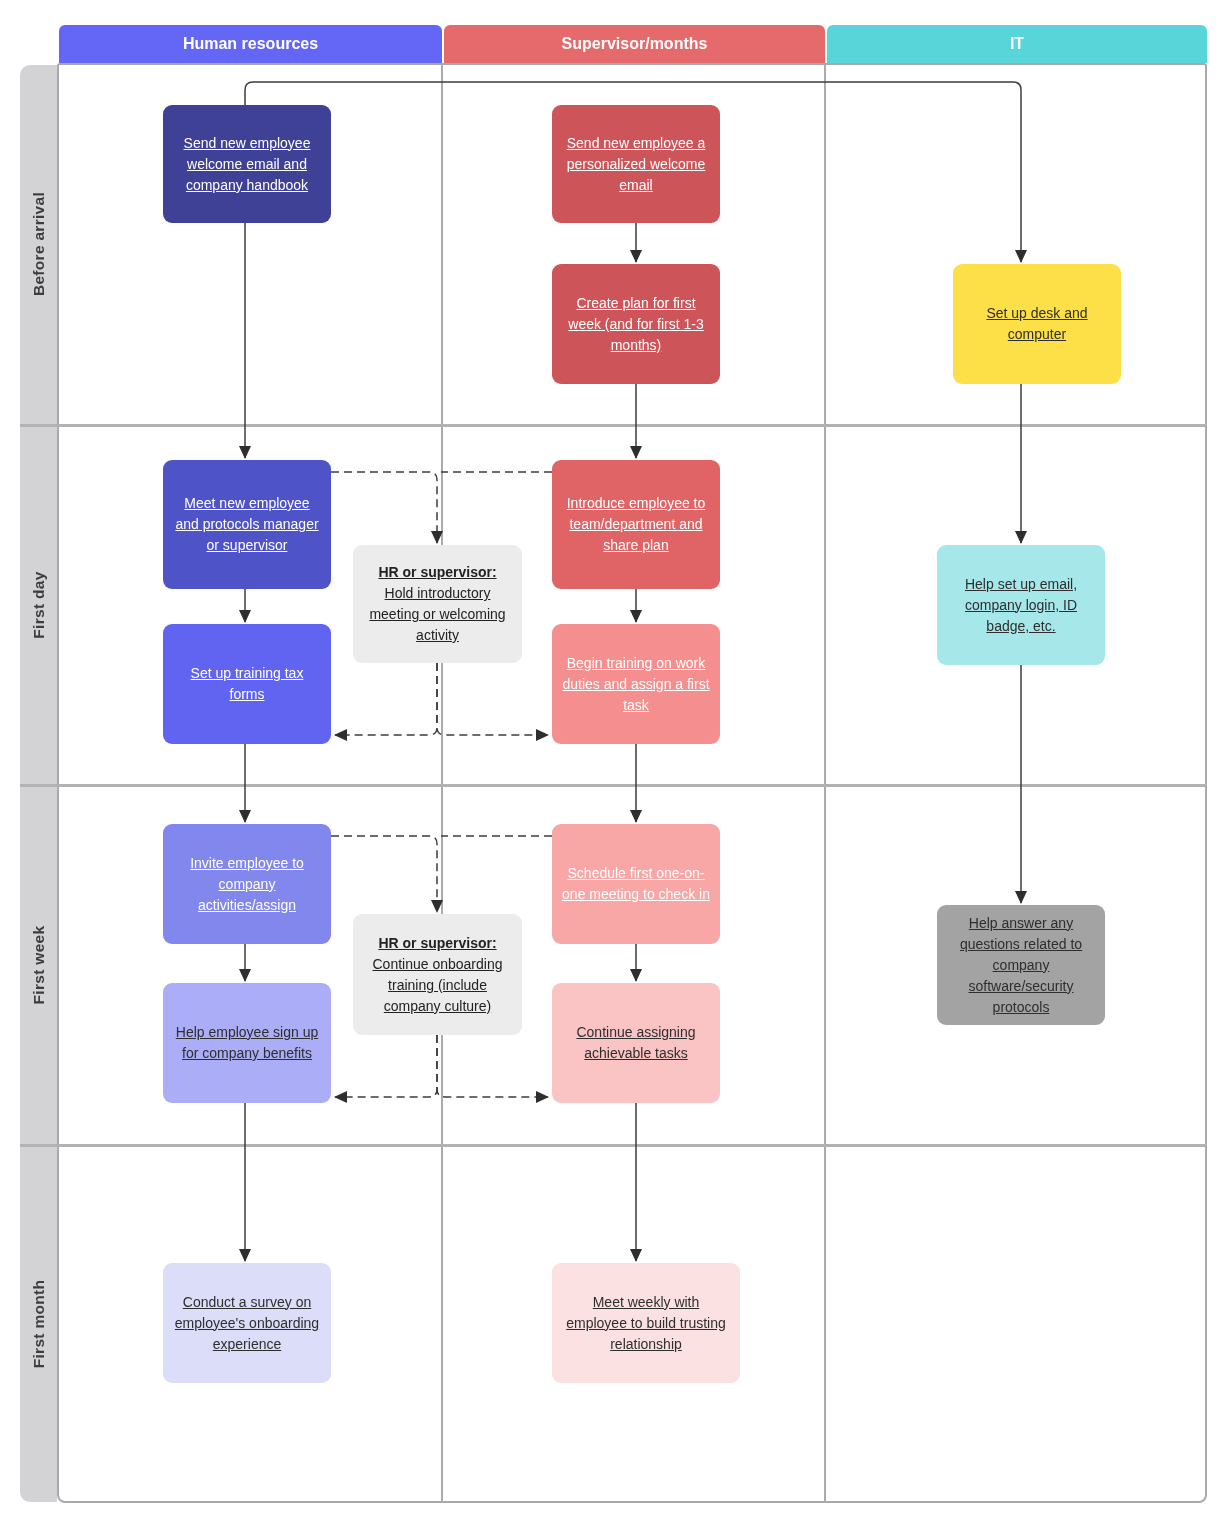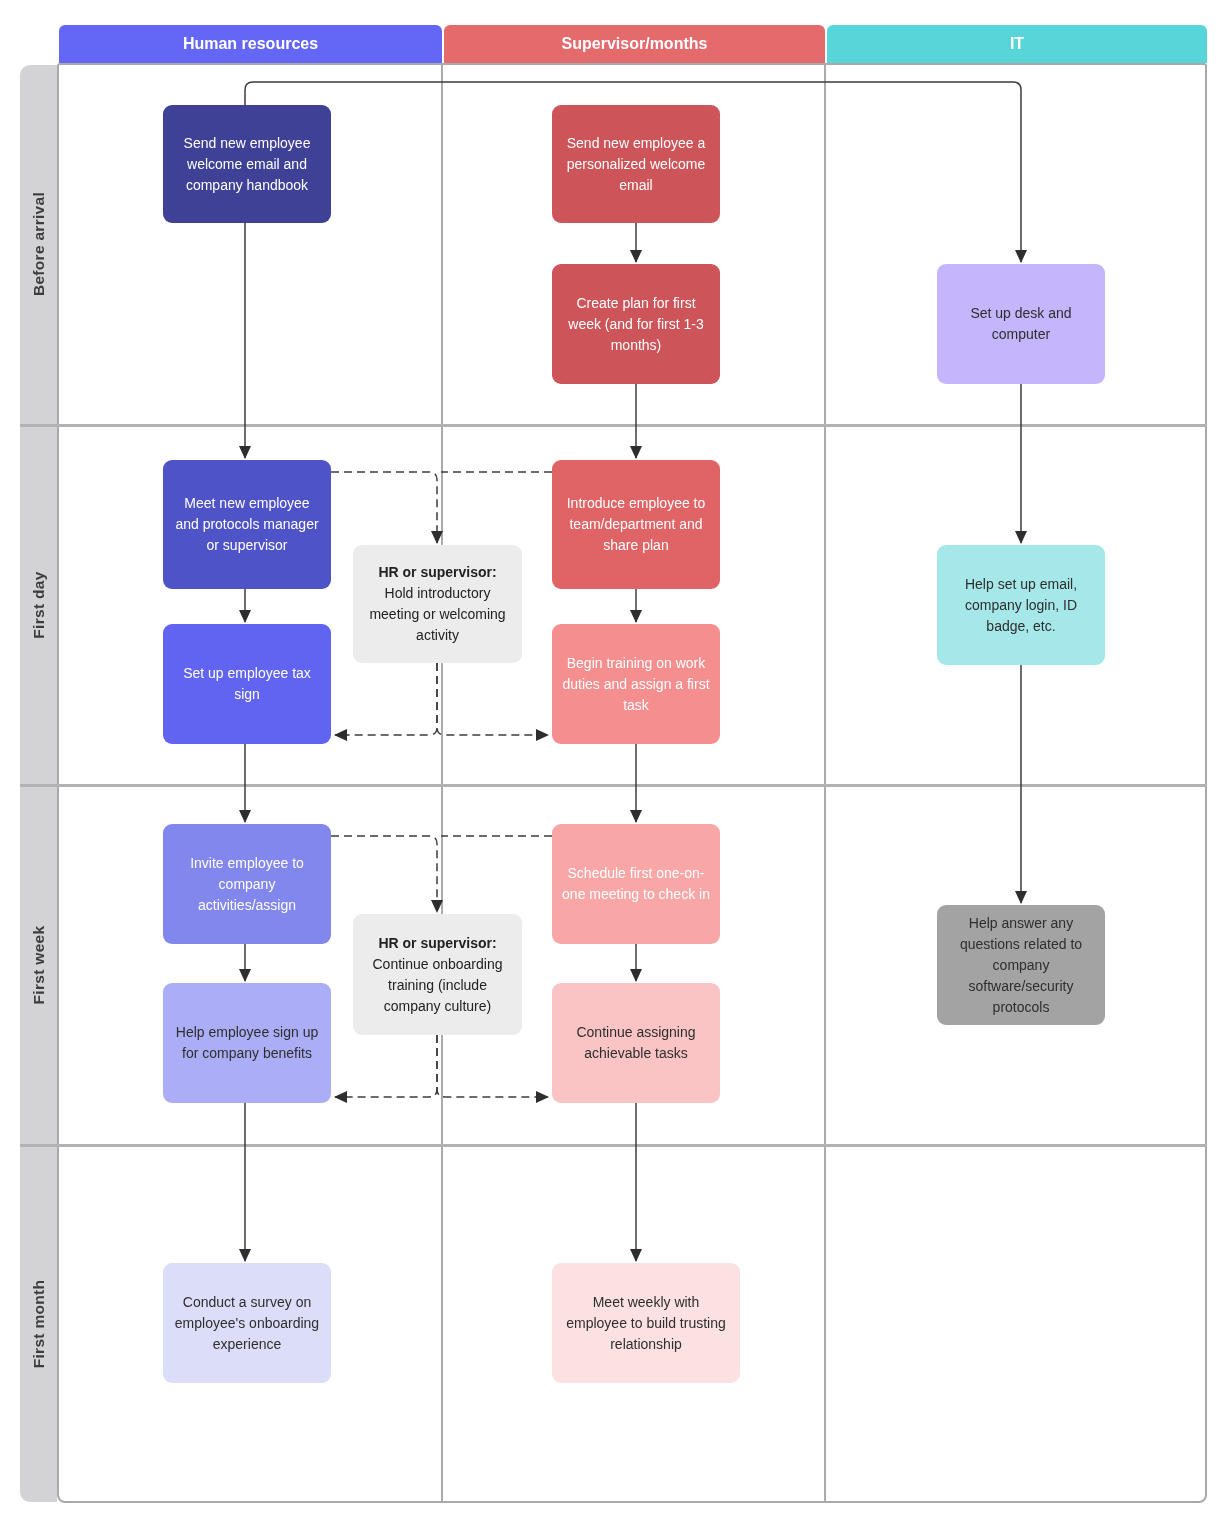--- a/index.html
+++ b/index.html
@@ -40,21 +40,21 @@
   .lh1{left:444px;width:381px;}
   .lh2{left:827px;width:380px;}
   
   svg.wires{position:absolute;left:0;top:0;width:1227px;height:1529px;pointer-events:none;}
   .wire{fill:none;stroke:#3c3c3c;stroke-width:1.5;}
   .wire.dashed{stroke-dasharray:8 5;}
   
   .node{
     position:absolute;border-radius:9px;box-sizing:border-box;
     display:flex;align-items:center;justify-content:center;text-align:center;
-    font-size:14px;line-height:21px;padding:0 9px;
+    font-size:14px;line-height:21px;padding:0 9px;text-decoration:underline;
   }
   .n0{left:163px;top:105px;width:168px;height:118px;}
   .n1{left:163px;top:460px;width:168px;height:129px;}
   .n2{left:163px;top:624px;width:168px;height:120px;}
   .n3{left:163px;top:824px;width:168px;height:120px;}
   .n4{left:163px;top:983px;width:168px;height:120px;}
   .n5{left:163px;top:1263px;width:168px;height:120px;}
   .n6{left:552px;top:105px;width:168px;height:118px;}
   .n7{left:552px;top:264px;width:168px;height:120px;border-radius:9px;}
   .n8{left:552px;top:460px;width:168px;height:129px;}
@@ -119,32 +119,32 @@
     <path class="wire dashed" marker-end="url(#arr)" d="M437 663 L437 727 Q437 735 445 735 L548 735"></path>
 
     <path class="wire dashed" marker-end="url(#arr)" d="M331 836 L429 836 Q437 836 437 844 L437 912"></path>
     <path class="wire dashed" d="M552 836 L441 836"></path>
     <path class="wire dashed" marker-end="url(#arr)" d="M437 1035 L437 1089 Q437 1097 429 1097 L335 1097"></path>
     <path class="wire dashed" marker-end="url(#arr)" d="M437 1035 L437 1089 Q437 1097 445 1097 L548 1097"></path>
   </svg>
 
   <div class="node n0" style="background-color: rgb(62, 65, 149); color: rgb(255, 255, 255);">Send new employee welcome email and company handbook</div>
   <div class="node n1" style="background-color: rgb(79, 83, 200); color: rgb(255, 255, 255);">Meet new employee and protocols manager or supervisor</div>
-  <div class="node n2" style="background-color: rgb(96, 100, 240); color: rgb(255, 255, 255);">Set up employee tax sign</div>
+  <div class="node n2" style="background-color: rgb(96, 100, 240); color: rgb(255, 255, 255);">Set up training tax forms</div>
   <div class="node n3" style="background-color: rgb(130, 135, 238); color: rgb(255, 255, 255);">Invite employee to company activities/assign</div>
   <div class="node n4" style="background-color: rgb(171, 174, 246); color: rgb(46, 46, 46);">Help employee sign up for company benefits</div>
   <div class="node n5" style="background-color: rgb(220, 221, 249); color: rgb(46, 46, 46);">Conduct a survey on employee's onboarding experience</div>
   <div class="node n6" style="background-color: rgb(205, 84, 88); color: rgb(255, 255, 255);">Send new employee a personalized welcome email</div>
   <div class="node n7" style="background-color: rgb(205, 84, 88); color: rgb(255, 255, 255);">Create plan for first week (and for first 1-3 months)</div>
   <div class="node n8" style="background-color: rgb(224, 99, 102); color: rgb(255, 255, 255);">Introduce employee to team/department and share plan</div>
   <div class="node n9" style="background-color: rgb(245, 142, 142); color: rgb(255, 255, 255);">Begin training on work duties and assign a first task</div>
   <div class="node n10" style="background-color: rgb(248, 166, 166); color: rgb(255, 255, 255);">Schedule first one-on-one meeting to check in</div>
   <div class="node n11" style="background-color: rgb(250, 196, 196); color: rgb(46, 46, 46);">Continue assigning achievable tasks</div>
   <div class="node n12" style="background-color: rgb(251, 225, 225); color: rgb(46, 46, 46);">Meet weekly with employee to build trusting relationship</div>
-  <div class="node n13" style="background-color: #c4b5fd; color: rgb(46, 46, 46);">Set up desk and computer</div>
+  <div class="node n13" style="background-color: #fde047; color: rgb(46, 46, 46); margin-left: 16px;">Set up desk and computer</div>
   <div class="node n14" style="background-color: rgb(166, 232, 234); color: rgb(46, 46, 46);">Help set up email, company login, ID badge, etc.</div>
   <div class="node n15" style="background-color: #a3a3a3; color: rgb(46, 46, 46);">Help answer any questions related to company software/security protocols</div>
 
   <div class="node note note0" style="background-color: rgb(236, 236, 236); color: rgb(34, 34, 34);">
     <div>
       <span class="nb">HR or supervisor:</span>
       <span>Hold introductory meeting or welcoming activity</span>
     </div>
   </div>
   <div class="node note note1" style="background-color: rgb(236, 236, 236); color: rgb(34, 34, 34);">

